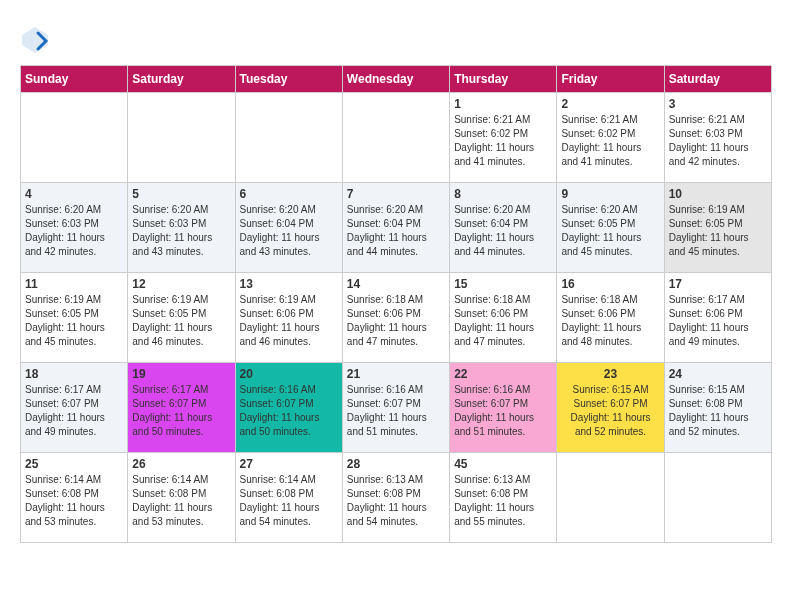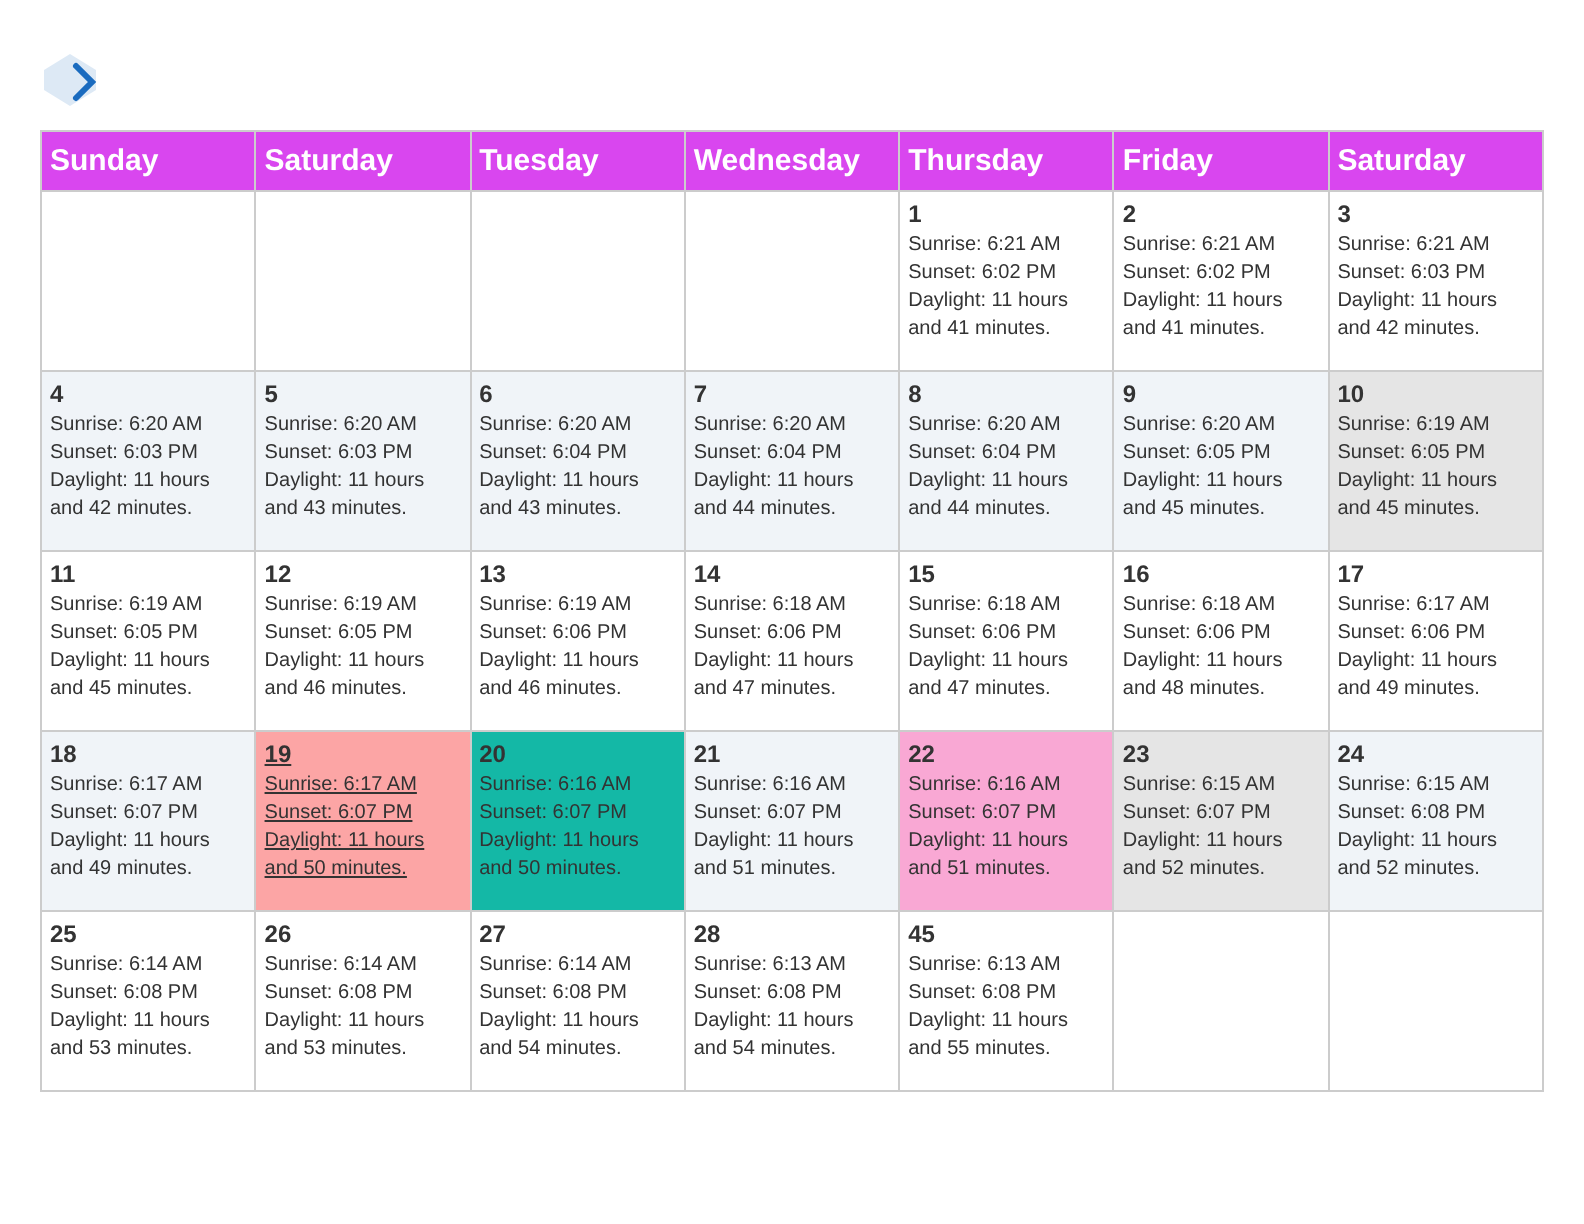--- a/index.html
+++ b/index.html
@@ -53,24 +53,24 @@
     .subtitle {
       font-size: 14px;
       color: #555;
     }
     .calendar {
       width: 100%;
       border-collapse: collapse;
       table-layout: fixed;
     }
     .calendar th {
-      background-color: #d946ef;
+      background-color: #be185d;
       color: #fff;
       padding: 6px 4px;
-      font-size: 15px;
+      font-size: 12px;
       text-align: left;
       border: 1px solid #ccc;
     }
     .calendar td {
       vertical-align: top;
       border: 1px solid #ccc;
       padding: 4px;
       font-size: 10.5px;
       color: #333;
       height: 90px;
@@ -245,21 +245,21 @@
 Daylight: 11 hours and 49 minutes.</div>
         </td>
       </tr>
       <tr>
         <td style="background: rgb(240, 244, 248);">
           <span class="day-num">18</span>
           <div class="cell-info" style="white-space: pre-line;">Sunrise: 6:17 AM
 Sunset: 6:07 PM
 Daylight: 11 hours and 49 minutes.</div>
         </td>
-        <td style="background: #fca5a5; text-decoration: underline;">
+        <td style="background: #d946ef;">
           <span class="day-num">19</span>
           <div class="cell-info" style="white-space: pre-line;">Sunrise: 6:17 AM
 Sunset: 6:07 PM
 Daylight: 11 hours and 50 minutes.</div>
         </td>
         <td style="background: #14b8a6;">
           <span class="day-num">20</span>
           <div class="cell-info" style="white-space: pre-line;">Sunrise: 6:16 AM
 Sunset: 6:07 PM
 Daylight: 11 hours and 50 minutes.</div>
@@ -269,21 +269,21 @@
           <div class="cell-info" style="white-space: pre-line;">Sunrise: 6:16 AM
 Sunset: 6:07 PM
 Daylight: 11 hours and 51 minutes.</div>
         </td>
         <td style="background: #f9a8d4;">
           <span class="day-num">22</span>
           <div class="cell-info" style="white-space: pre-line;">Sunrise: 6:16 AM
 Sunset: 6:07 PM
 Daylight: 11 hours and 51 minutes.</div>
         </td>
-        <td style="background: #e5e5e5;">
+        <td style="background: #fde047; text-align: center;">
           <span class="day-num">23</span>
           <div class="cell-info" style="white-space: pre-line;">Sunrise: 6:15 AM
 Sunset: 6:07 PM
 Daylight: 11 hours and 52 minutes.</div>
         </td>
         <td style="background: rgb(240, 244, 248);">
           <span class="day-num">24</span>
           <div class="cell-info" style="white-space: pre-line;">Sunrise: 6:15 AM
 Sunset: 6:08 PM
 Daylight: 11 hours and 52 minutes.</div>

